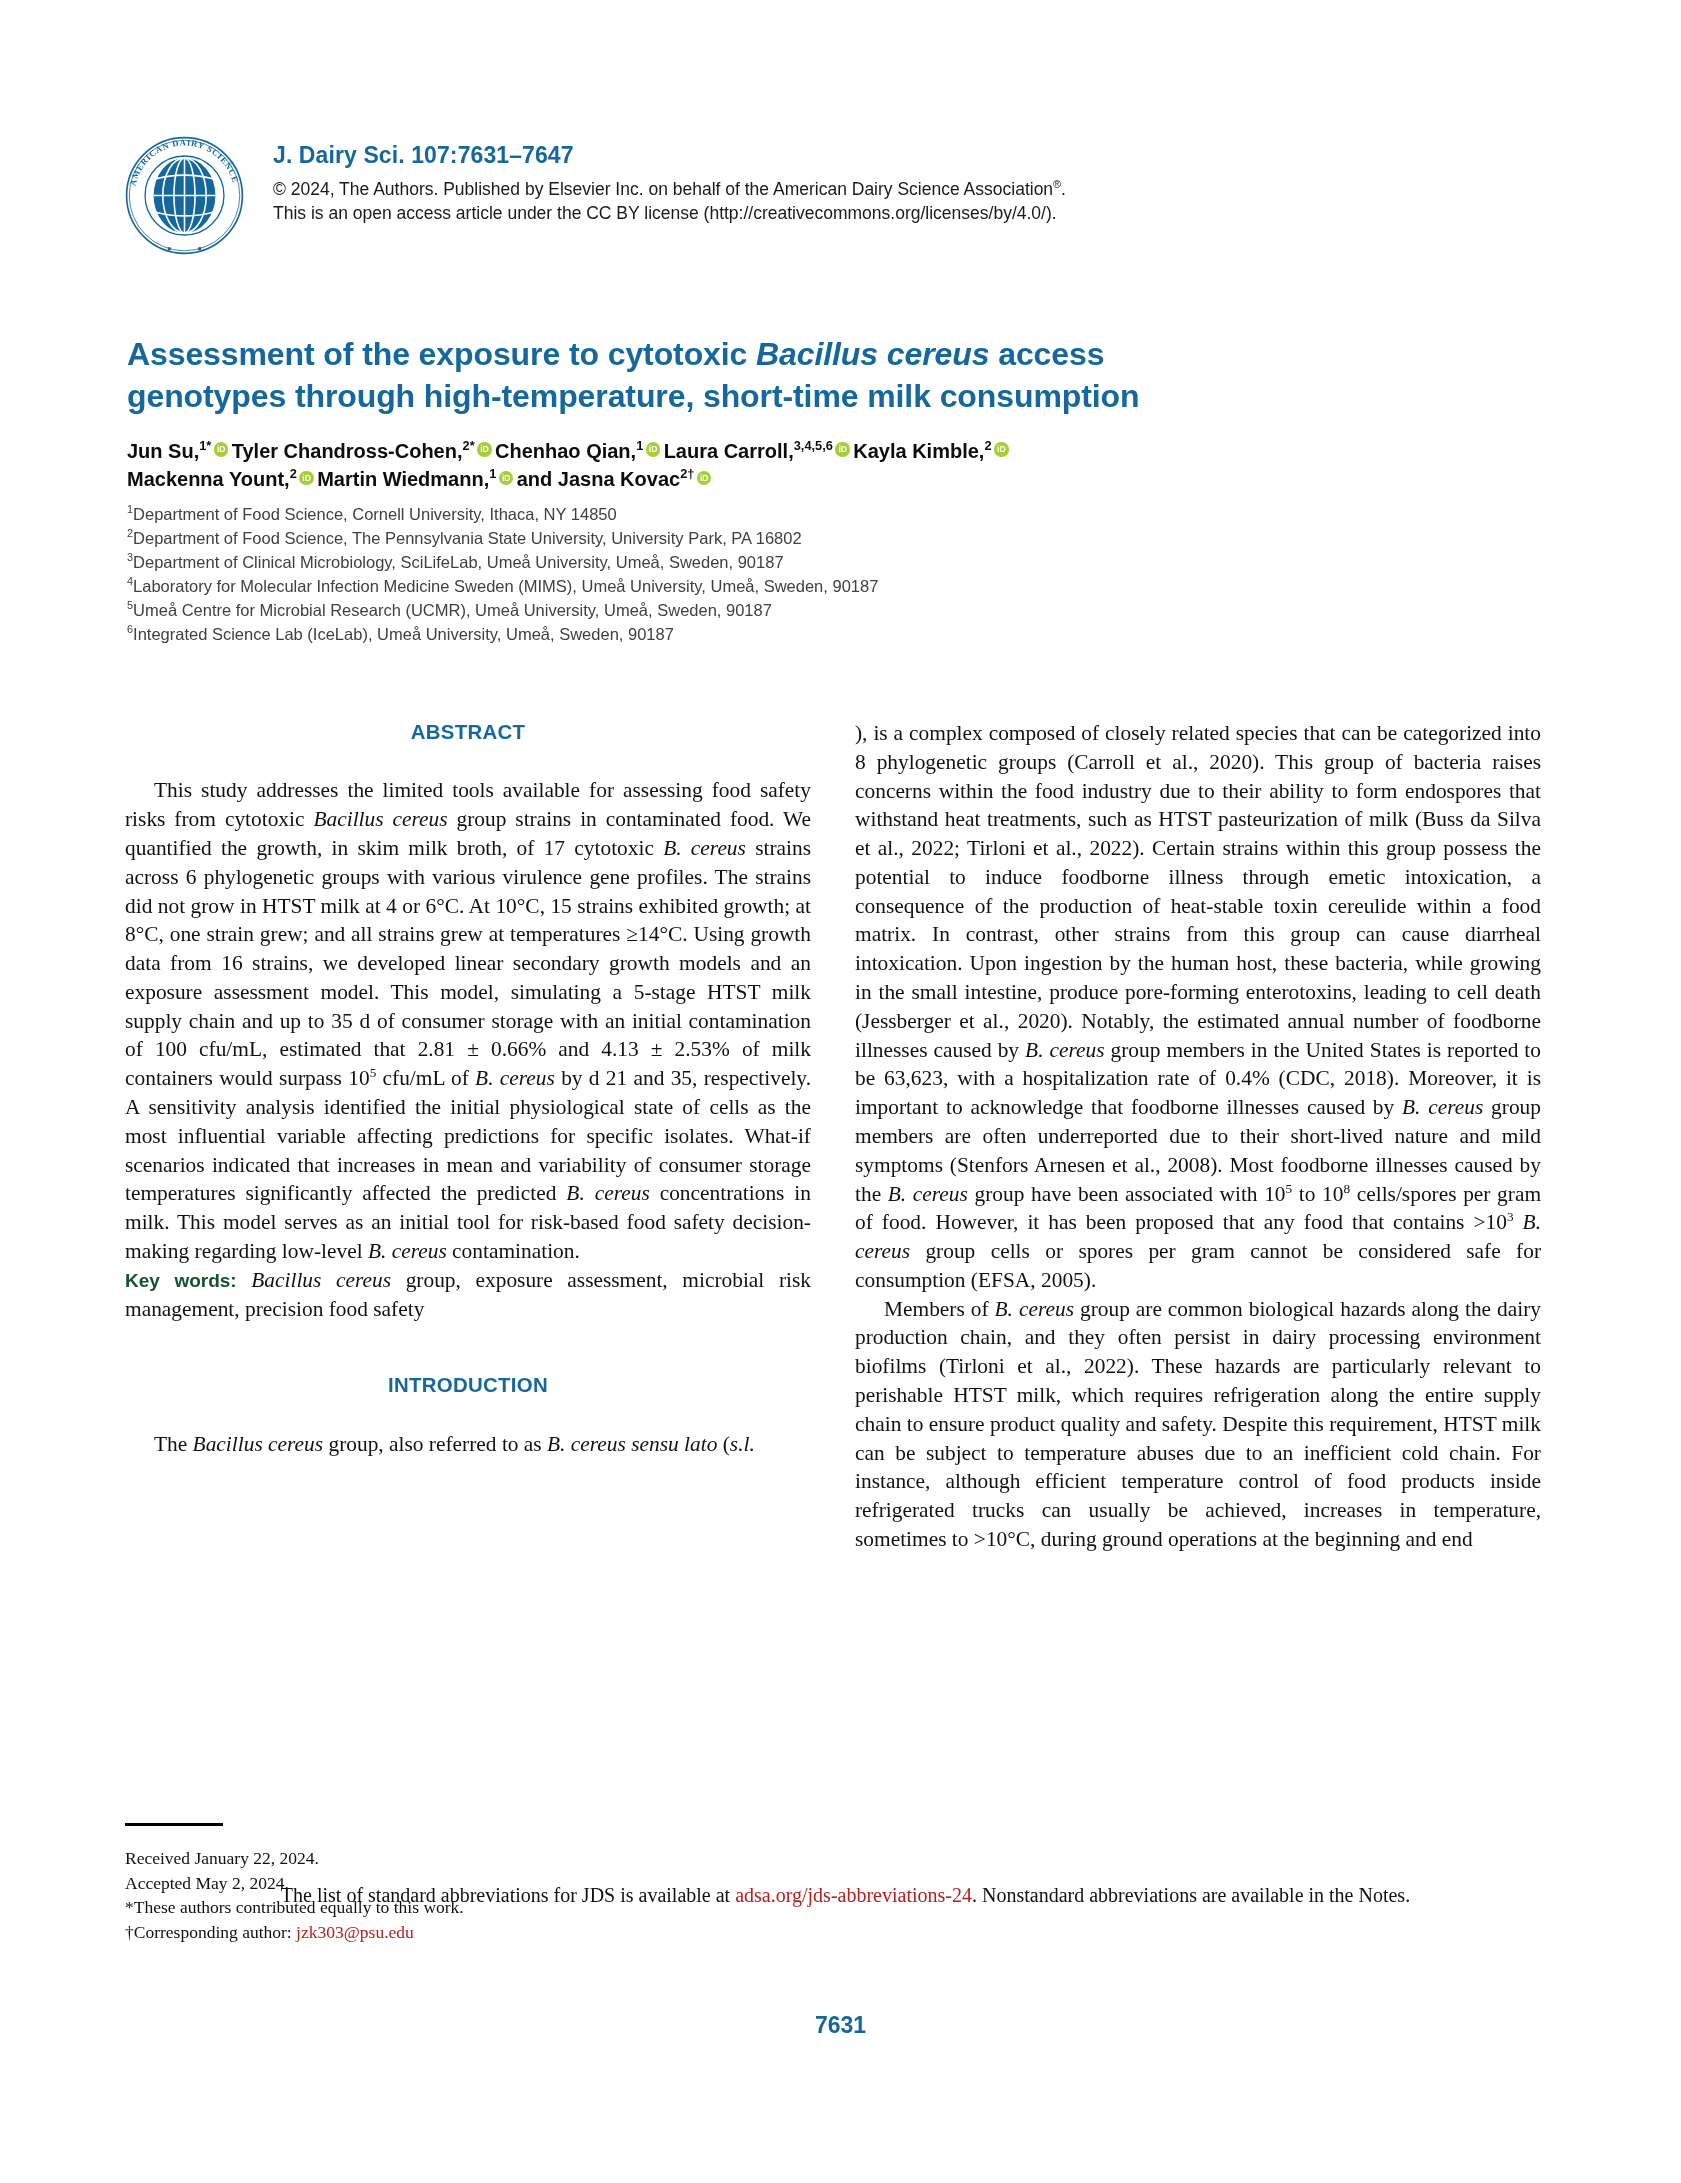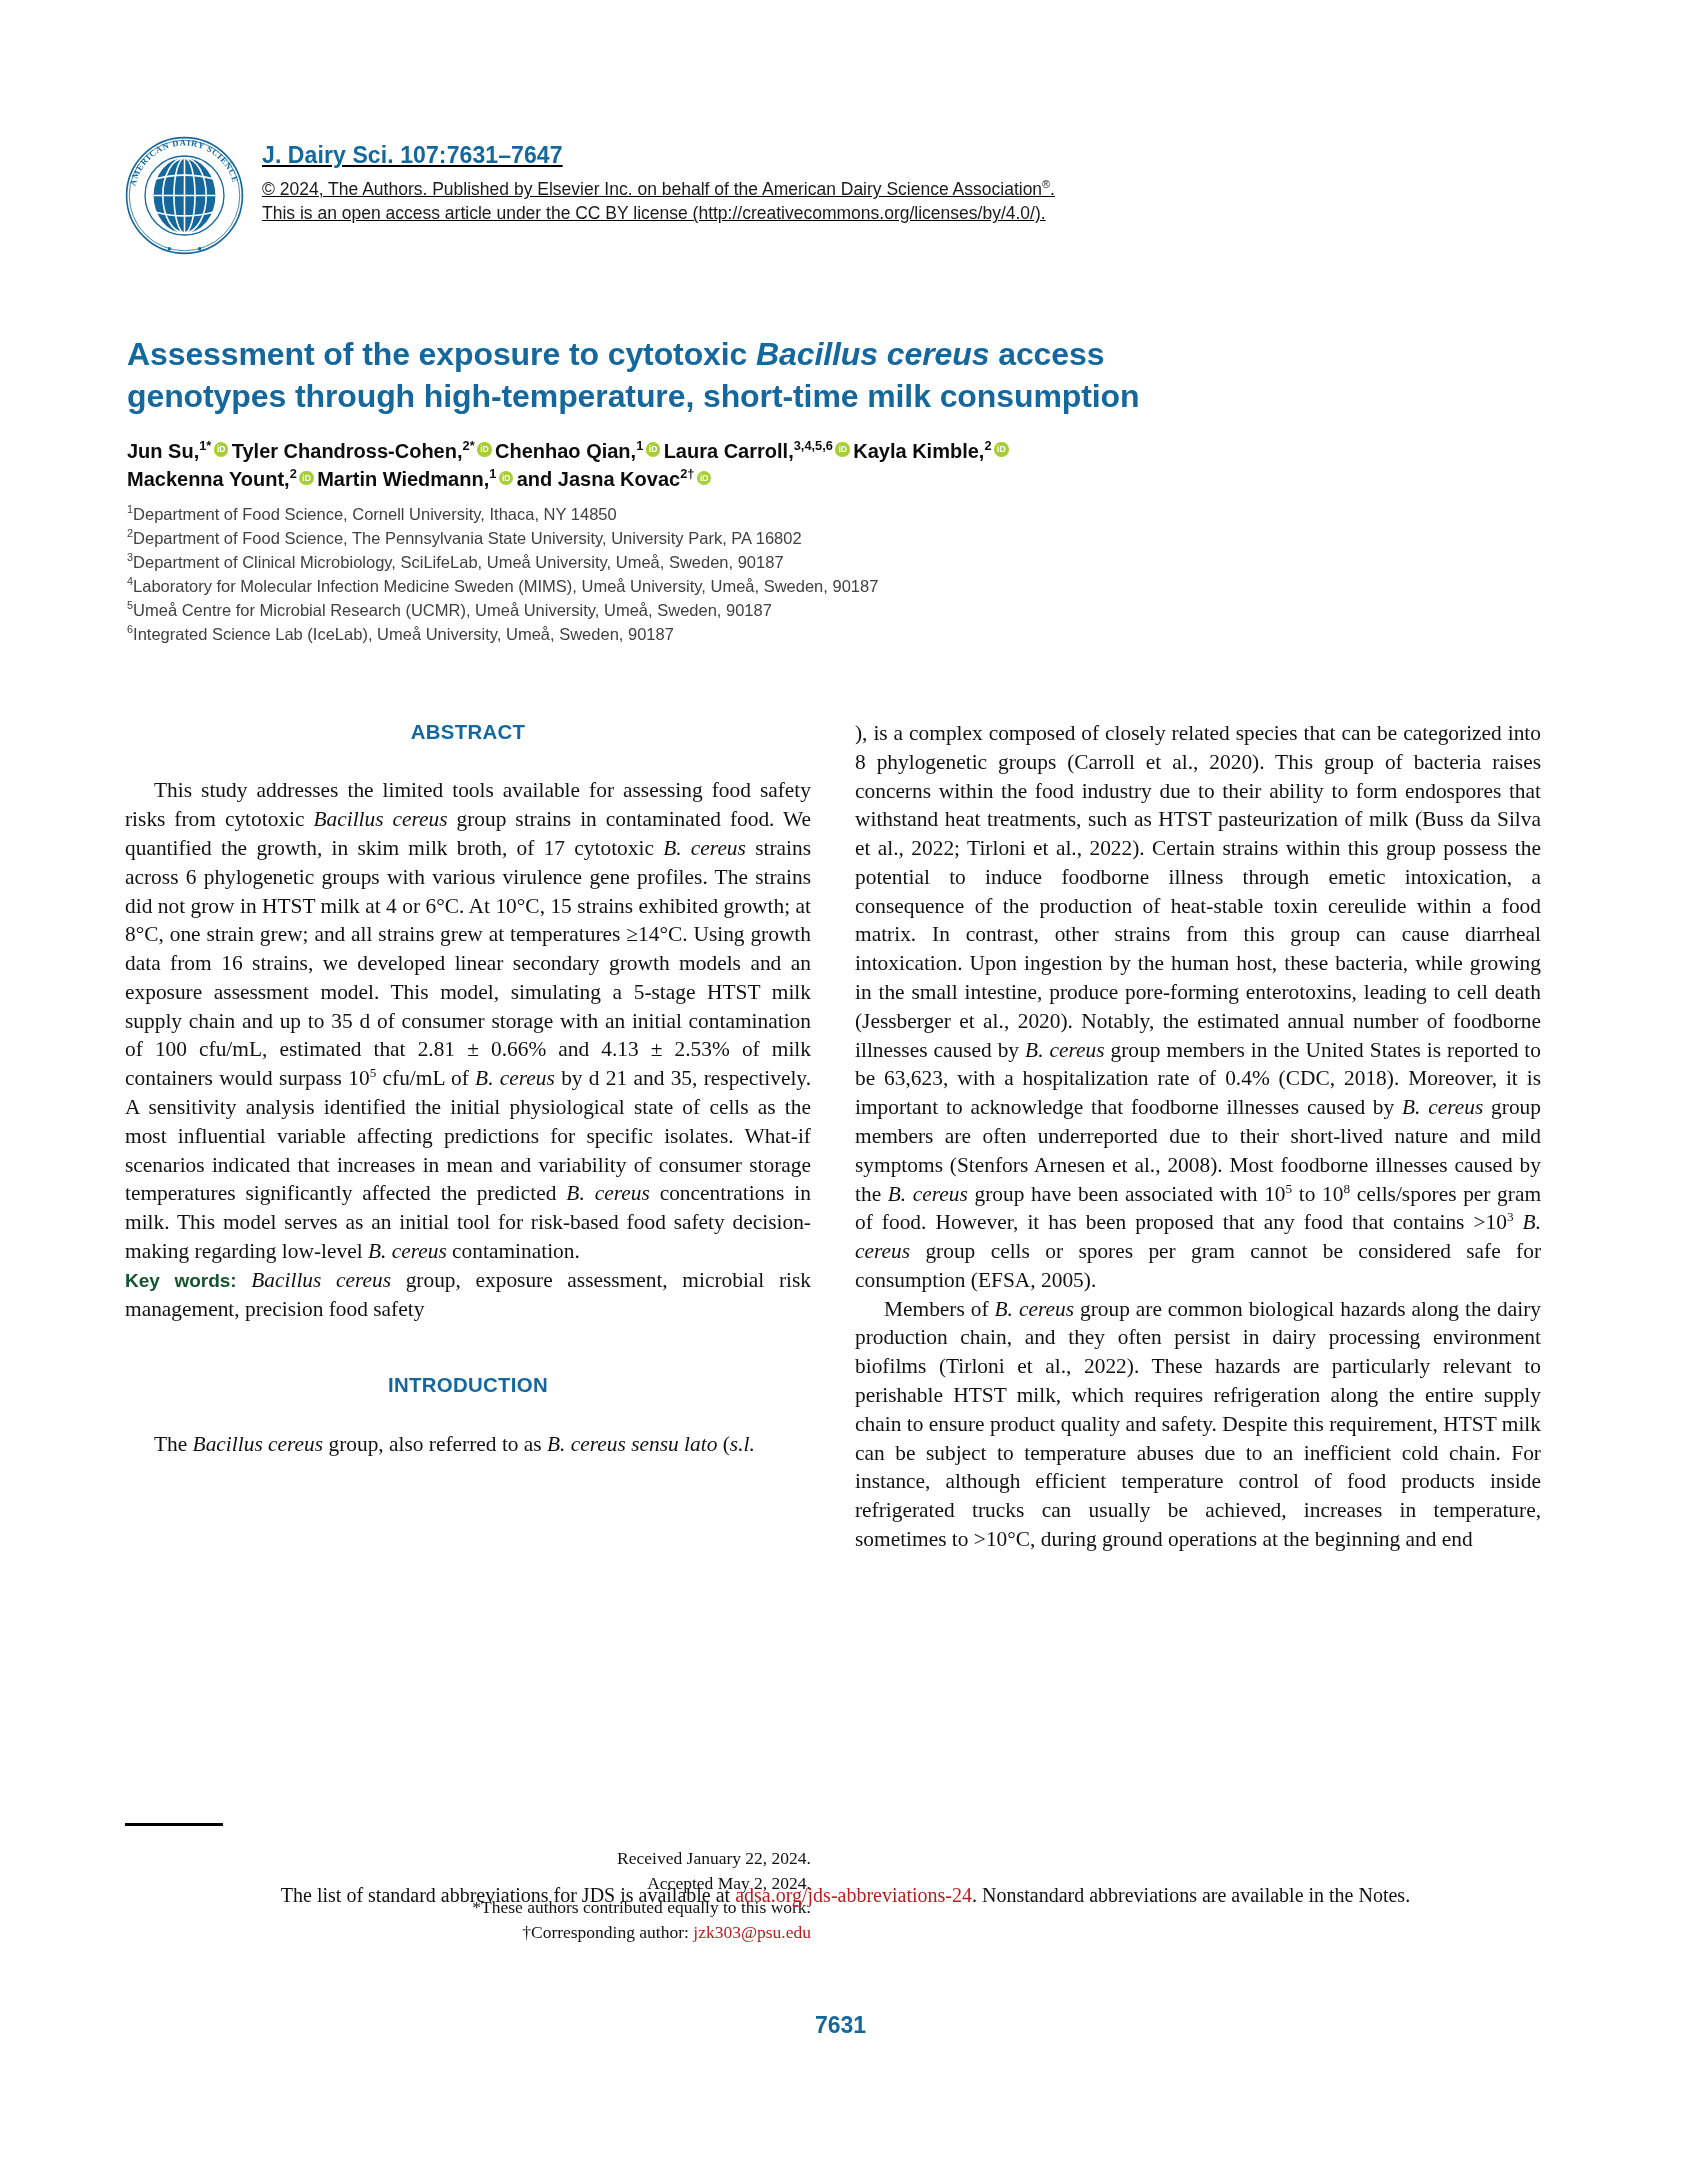--- a/index.html
+++ b/index.html
@@ -30,23 +30,22 @@
   .adsa-logo {
     width: 125px;
     height: 125px;
     flex: 0 0 125px;
     position: relative;
     margin-top: 4px;
   }
   .adsa-logo svg { display: block; }
 
   .masthead-text {
-    margin-left: 15px;
+    margin-left: 26px;
     padding-top: 10.6px;
-    text-decoration: underline;
   }
   .journal-line {
     font-family: "Liberation Sans", sans-serif;
     font-weight: bold;
     font-size: 23px;
     color: #14689e;
     letter-spacing: 0.1px;
     line-height: 1.32;
     white-space: nowrap;
   }
@@ -177,21 +176,21 @@
     font-size: 17.5px;
     line-height: 1.40;
     color: #111111;
   }
   .footnote-rule {
     width: 98px;
     height: 3.3px;
     background: #000000;
     margin-bottom: 20px;
   }
-  .footnotes div { white-space: nowrap; text-align: right; }
+  .footnotes div { white-space: nowrap; }
   .link { color: #b91c1c; }
 
   
   .bottom-note {
     position: absolute;
     left: 125px;
     top: 1884px;
     width: 1441px;
     font-family: "Liberation Serif", serif;
     font-size: 20px;

